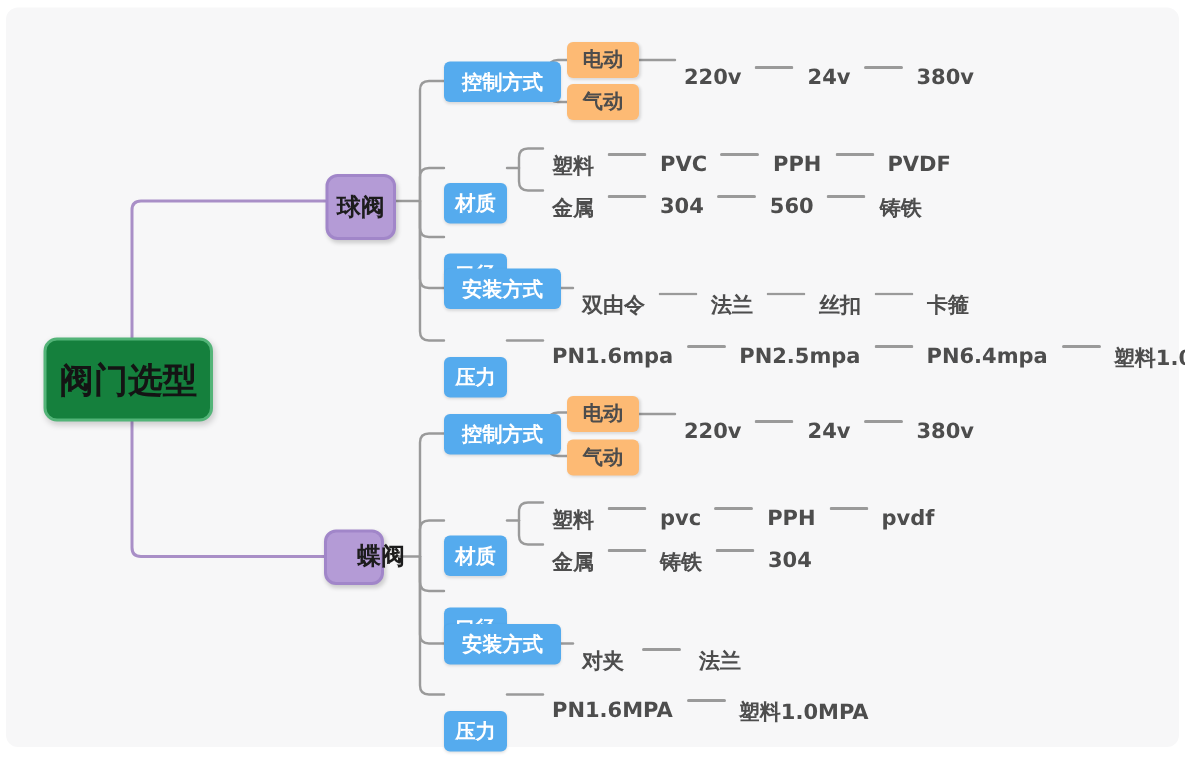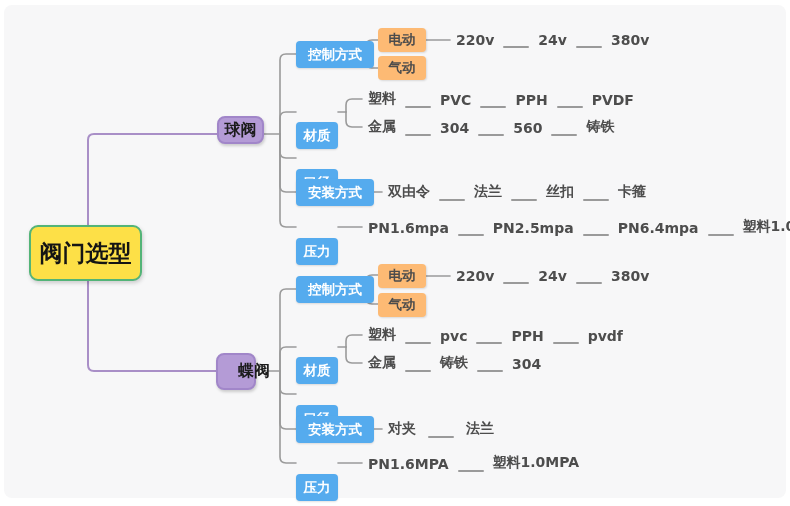--- a/index.html
+++ b/index.html
@@ -12,41 +12,41 @@
     position:absolute; left:4px; top:5px; right:4px; bottom:8px;
     background:#f7f7f8; border-radius:8px;
   }
   svg.wires { position:absolute; left:0; top:0; }
   .node {
     position:absolute; display:flex; align-items:center; justify-content:center;
     box-sizing:border-box; font-weight:bold; cursor:default; white-space:nowrap;
   }
   .root {
     left:29px; top:225px; width:113px; height:56px;
-    background:#fde047; border:2px solid #53b478; border-radius:9px;
+    background:#15803d; border:2px solid #53b478; border-radius:9px;
     font-size:23px; color:#141414; box-shadow:1px 2px 4px rgba(0,0,0,.18);
   }
   .branch {
     background:#b49bd6; border:2px solid #a186c9; border-radius:8px;
     font-size:16px; color:#1c1c1c; box-shadow:1px 2px 3px rgba(0,0,0,.18);
   }
-  .branch.ball { left:217px; top:116px; width:47px; height:28px; }
+  .branch.ball { left:217px; top:116px; width:47px; height:44px; }
   .branch.bfly { left:216px; top:353px; width:30px; height:37px;padding-left:36px; }
   .topic {
     background:#55abee; border-radius:4px; color:#ffffff; font-size:13.5px;
     height:27px; box-shadow:0 1px 2px rgba(0,0,0,.12);
   }
   .topic.w4 { width:78px; } .topic.w2 { width:42px;margin-top:24px; }
   .leaf {
     background:#fdba74; border-radius:4px; color:#4c4c4c; font-size:13.5px;
     width:48px; height:24px; box-shadow:1px 1px 2px rgba(0,0,0,.12);
   }
   .vrow {
-    position:absolute; display:flex; align-items:flex-end; gap:9px;
-    transform:translateY(-50%); white-space:nowrap;
+    position:absolute; display:flex; align-items:flex-start; gap:9px;
+    transform:translateY(-50%); white-space:nowrap;margin-top:12px;
   }
   .vrow .val { font-size:14px; font-weight:bold; color:#4d4d4d; }
   .vrow .seg { width:26px; height:0; border-top:2px solid #9a9a9a; border-radius:2px; }
 </style>
 </head>
 <body>
 
 <div class="panel"></div>
 
 <svg class="wires" width="790" height="506" viewBox="0 0 790 506">

